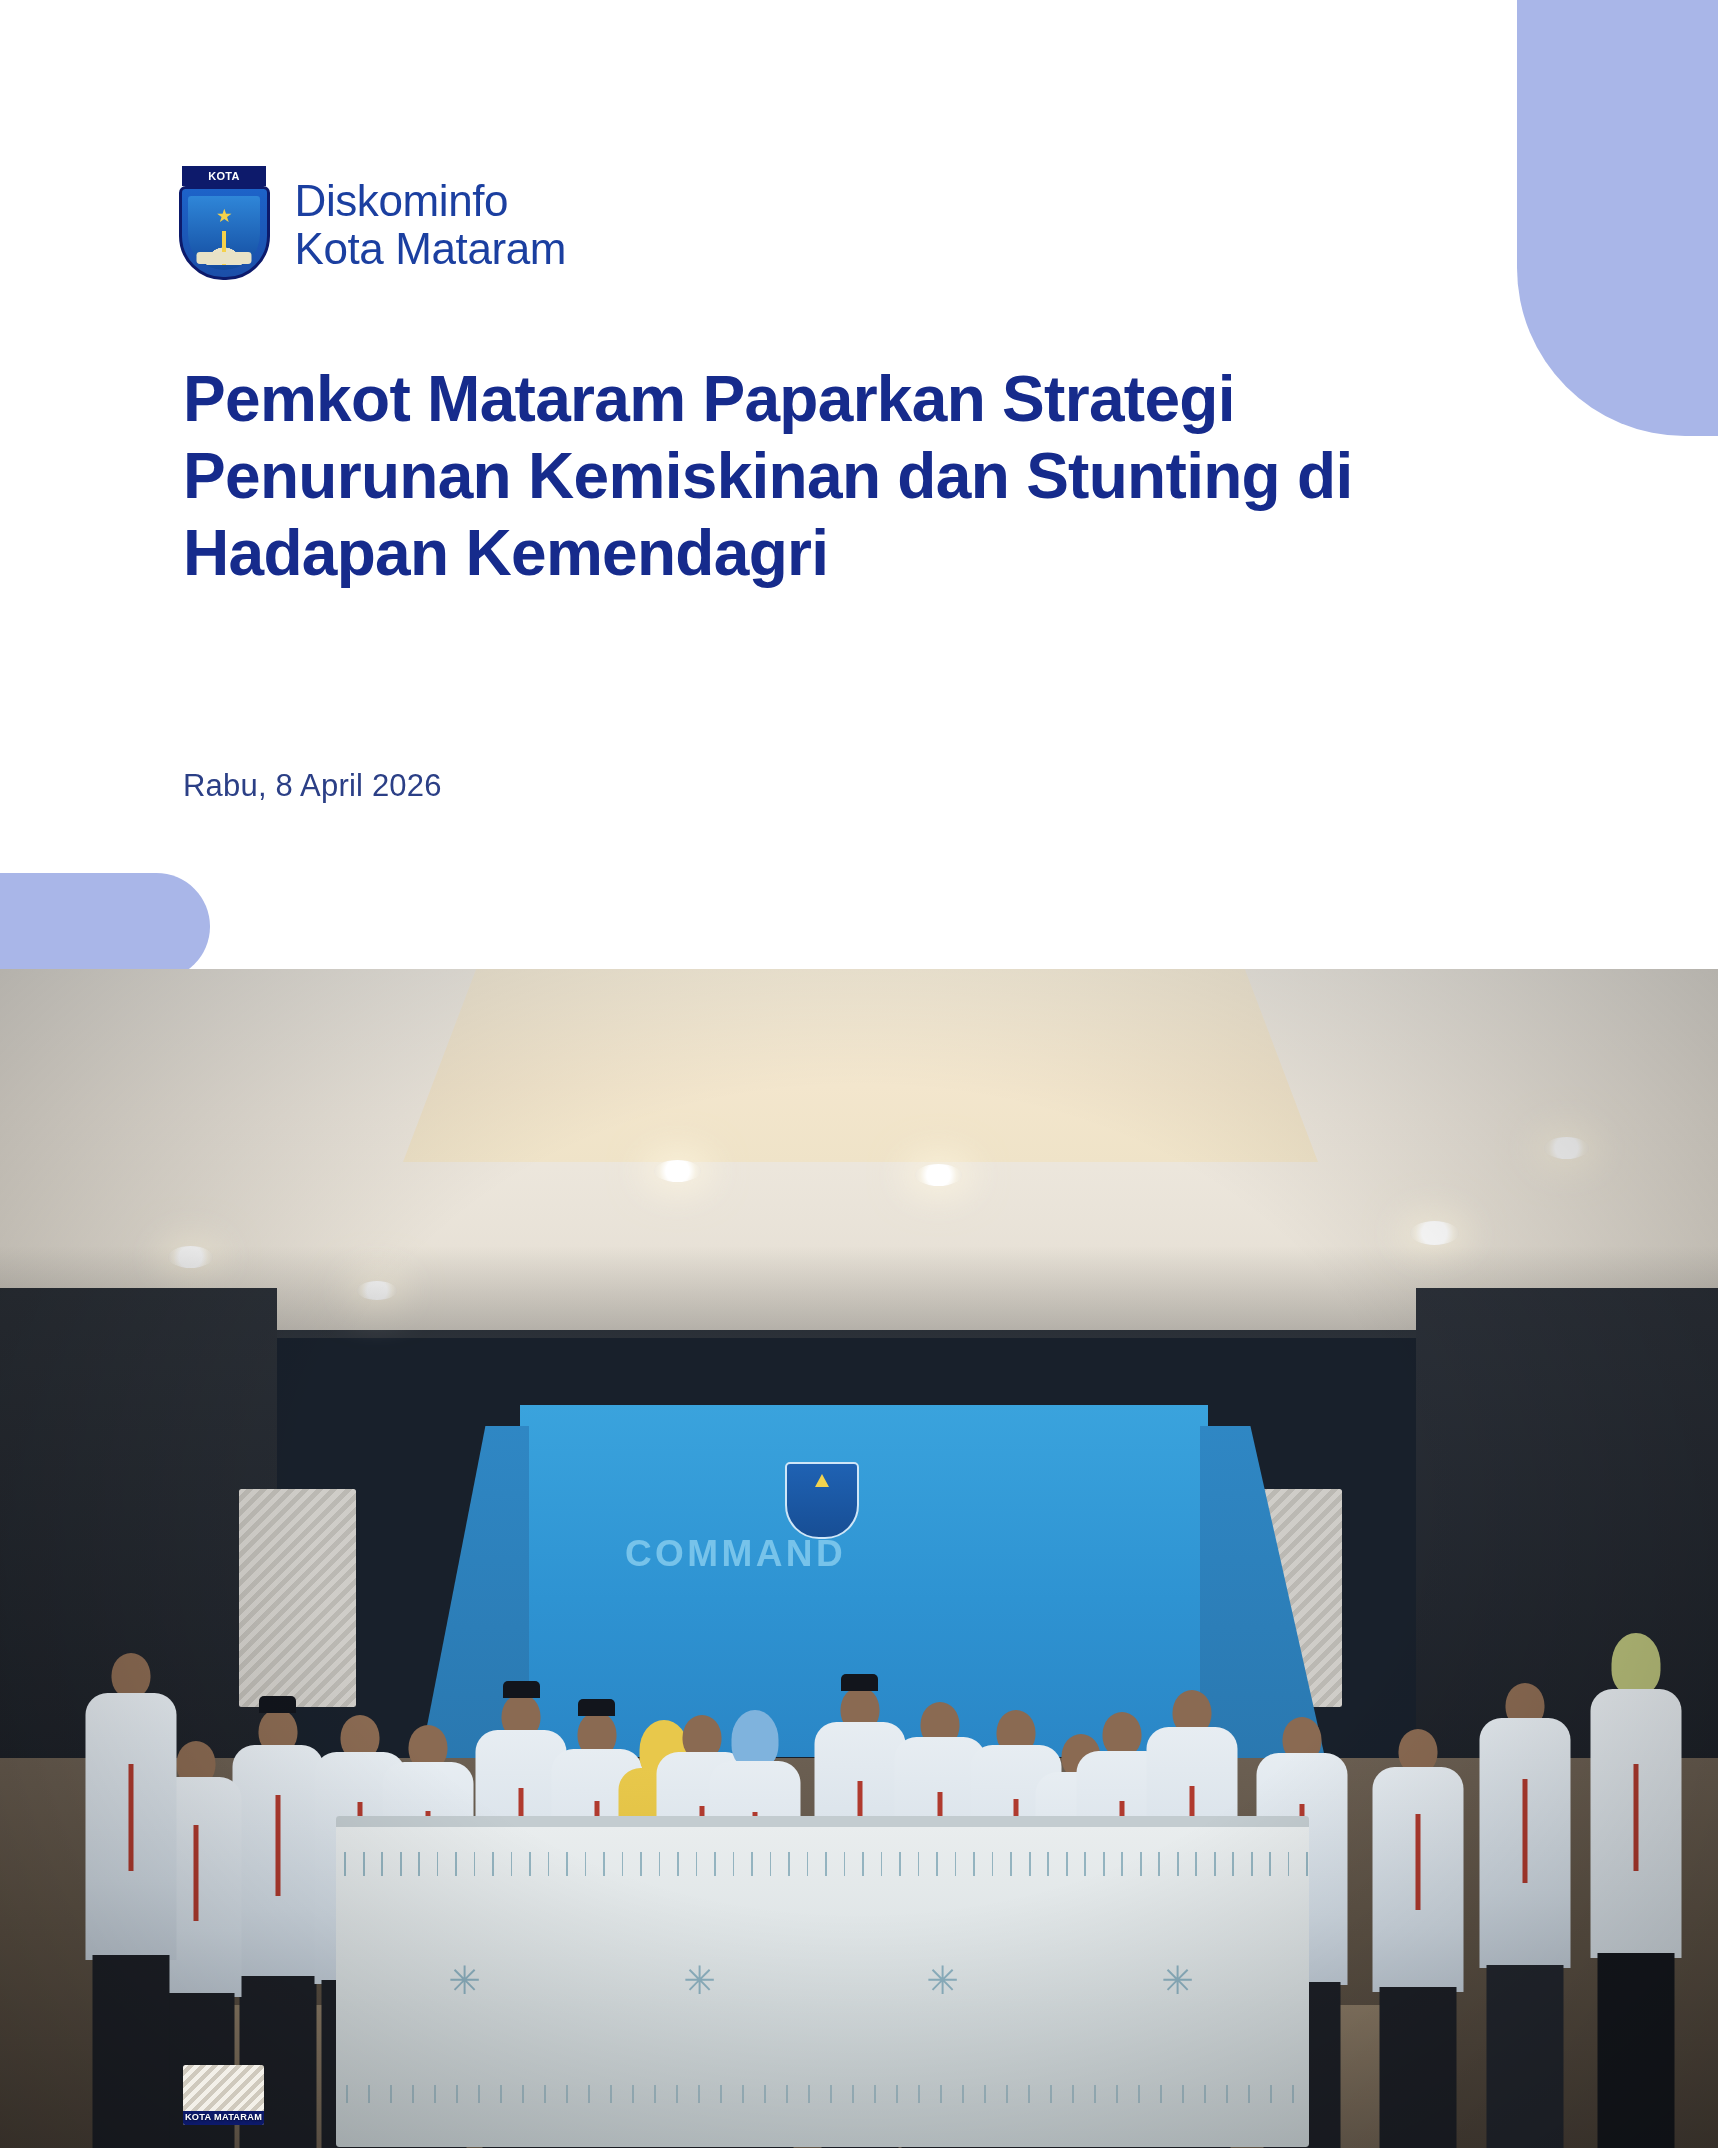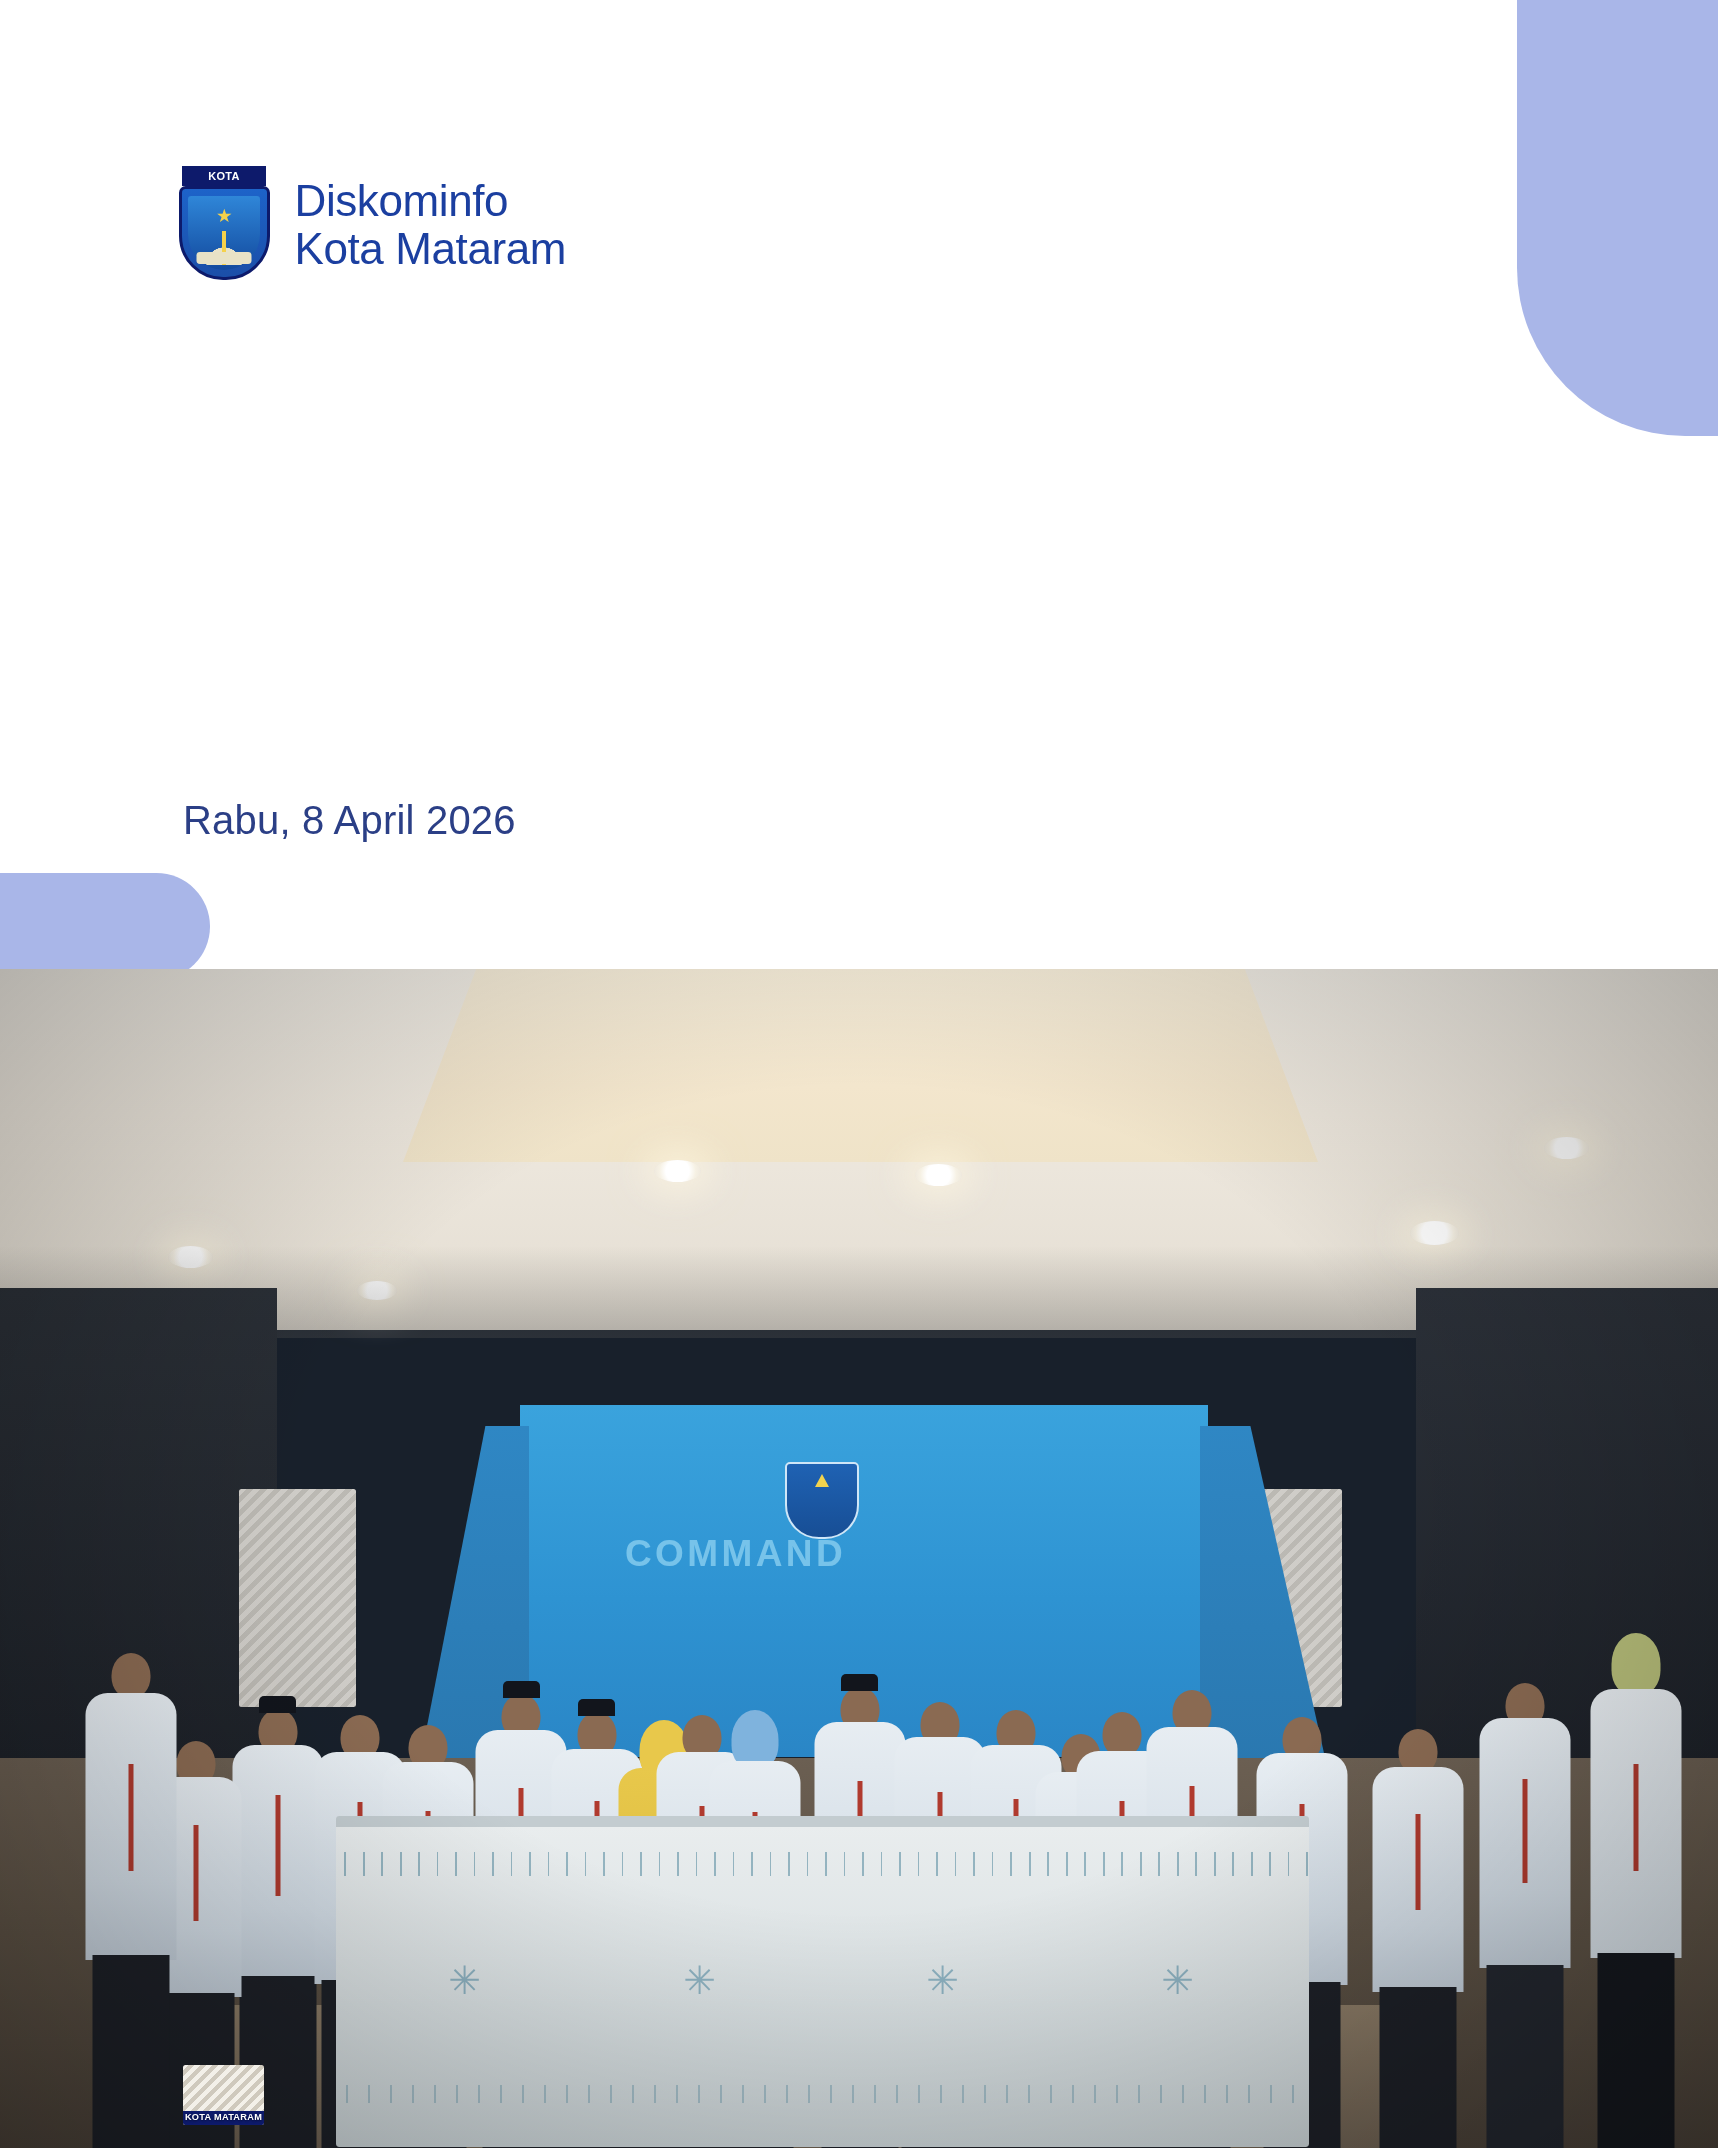--- a/index.html
+++ b/index.html
@@ -129,23 +129,23 @@
     color: #162b8c;
     font-size: 64px;
     font-weight: bold;
     line-height: 1.2;
     letter-spacing: -0.7px;
   }
 
   .date {
     position: absolute;
     left: 183px;
-    top: 798px;
+    top: 768px;
     color: #2b3f86;
-    font-size: 40px;
+    font-size: 31px;
     letter-spacing: 0.2px;
   }
 
   
   .photo {
     position: absolute;
     left: 0;
     top: 969px;
     width: 1718px;
     height: 1179px;
@@ -334,20 +334,21 @@
           <div class="crest-base"></div>
         </div>
       </div>
     </div>
     <div class="brand">
       <div>Diskominfo</div>
       <div>Kota Mataram</div>
     </div>
   </div>
 
+  <h1 class="headline">Pemkot Mataram Paparkan Strategi Penurunan Kemiskinan dan Stunting di Hadapan Kemendagri</h1>
 
   <div class="date">Rabu, 8 April 2026</div>
 
   <div class="photo">
 
     <div class="ph-ceiling"></div>
     <div class="ph-ceiling-inner"></div>
 
     <div class="dl" style="left:654px;  top:191px; width:47px; height:22px;"></div>
     <div class="dl" style="left:915px; top:195px; width:47px; height:22px;"></div>

